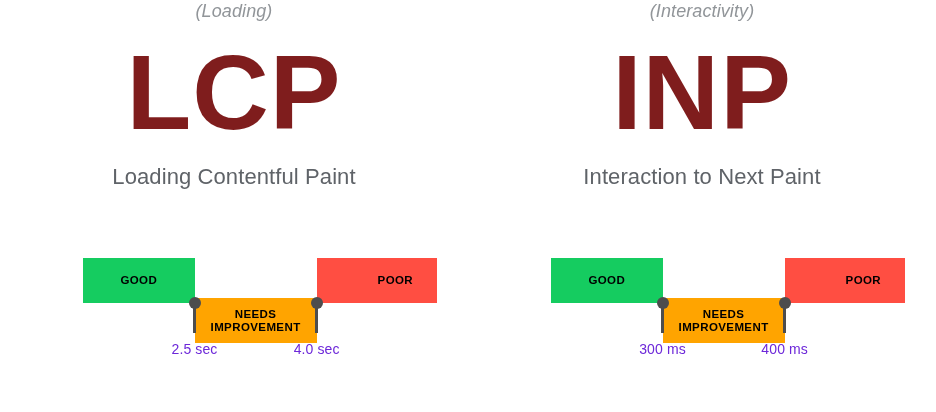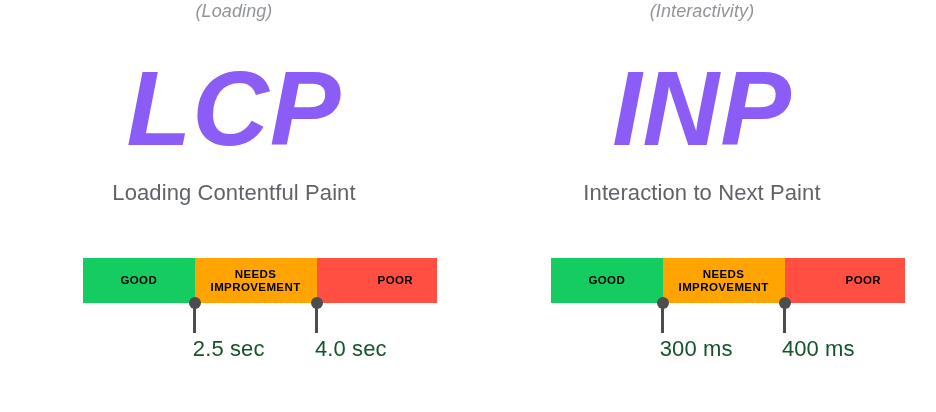--- a/index.html
+++ b/index.html
@@ -43,24 +43,23 @@
     font-size: 18px;
     line-height: 22px;
     color: #919599;
     letter-spacing: 0.1px;
   }
 
   .acronym {
     font-size: 106px;
     line-height: 106px;
     font-weight: bold;
-    color: #8b5cf6;
+    color: #7f1d1d;
     letter-spacing: 1px;
-    margin-top: 33px;
-    font-style: italic;
+    margin-top: 17px;
   }
 
   .full-name {
     font-size: 22px;
     line-height: 26px;
     font-weight: normal;
     color: #5f6368;
     letter-spacing: 0.1px;
     margin-top: 19px;
   }
@@ -90,21 +89,21 @@
     font-size: 11.5px;
     line-height: 13px;
     font-weight: bold;
     color: #000000;
     letter-spacing: 0.4px;
     box-sizing: border-box;
     overflow: hidden;
   }
 
   .seg-good      { background: #15cc60; }
-  .seg-needs     { background: #ffa400; }
+  .seg-needs     { background: #ffa400; margin-top: 40px; }
   .seg-poor      { background: #ff4e42; padding-left: 37px; }
 
   
   .marker {
     position: absolute;
     top: 45px;
     width: 0;
     height: 0;
   }
 
@@ -125,24 +124,24 @@
     width: 3px;
     height: 30px;
     background: #4d4d4d;
   }
 
   .marker .value {
     position: absolute;
     top: 36px;
     left: -70px;
     width: 140px;
-    text-align: right;
-    font-size: 22px;
+    text-align: center;
+    font-size: 14px;
     line-height: 20px;
-    color: #14532d;
+    color: #6d28d9;
     letter-spacing: 0.1px;
     white-space: nowrap;
   }
 </style>
 </head>
 <body>
 
 <div class="board">
 
   <div class="panel">

